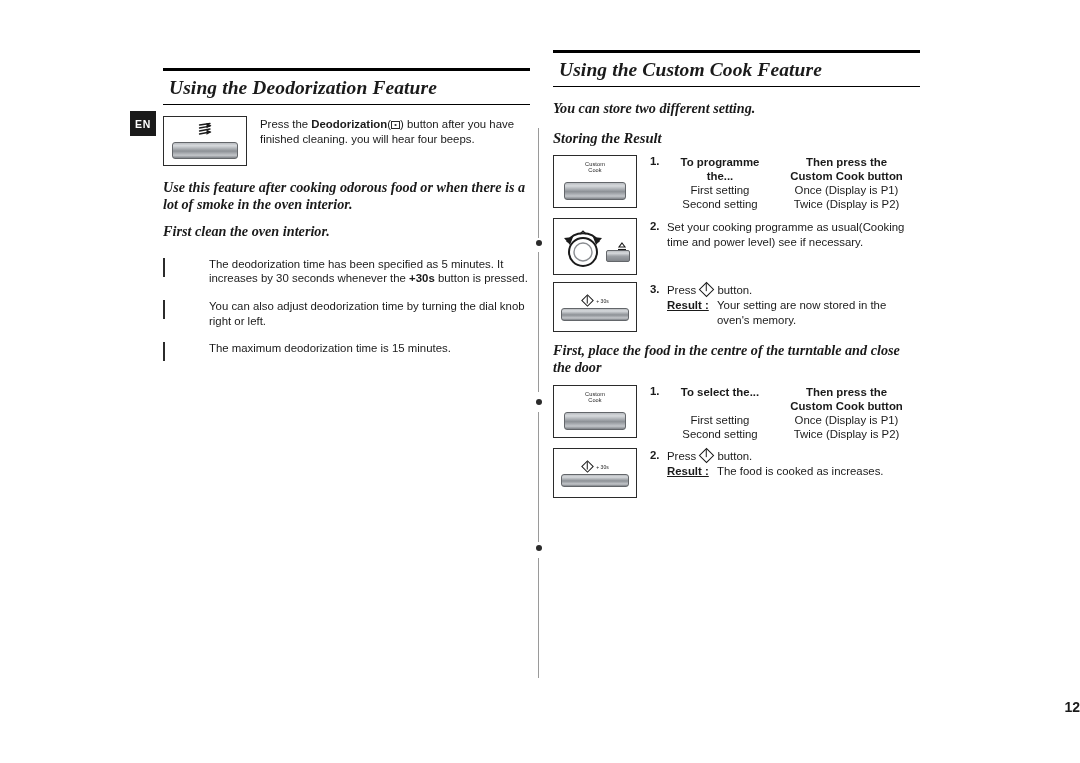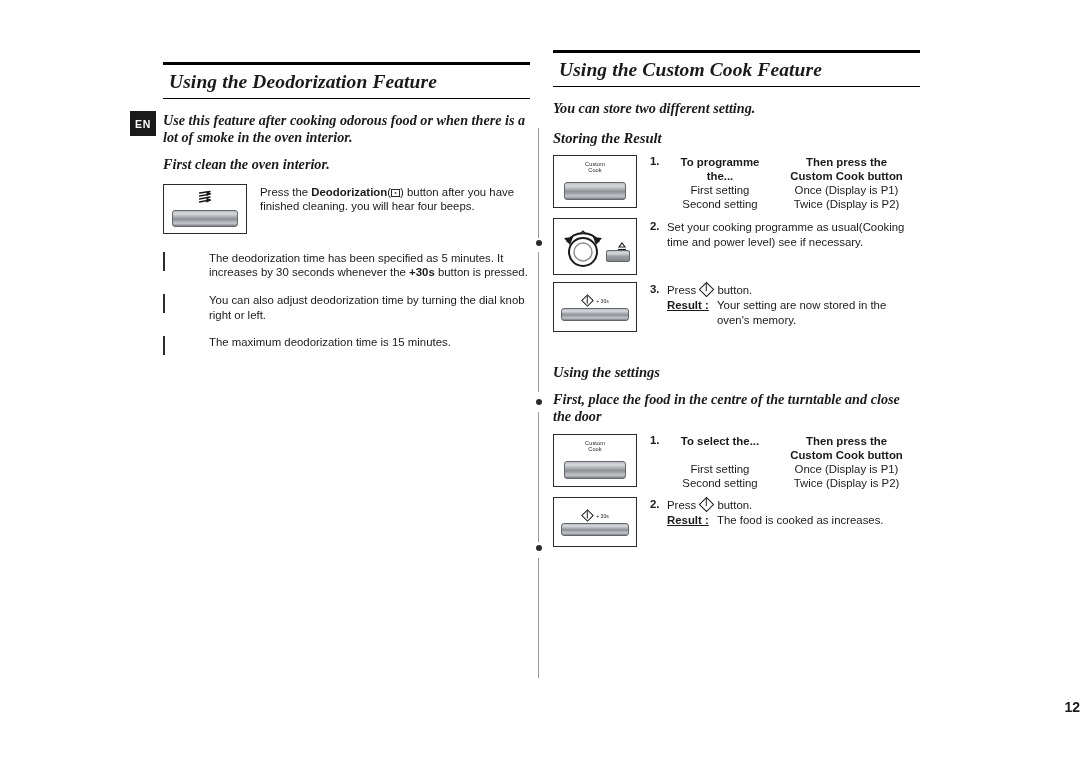--- a/index.html
+++ b/index.html
@@ -12,21 +12,21 @@
     height: 763px;
     position: relative;
     font-family: "Liberation Sans", sans-serif;
     color: #1a1a1a;
     overflow: hidden;
   }
 
   .page { position: absolute; inset: 0; }
 
   
-  .col-left  { position: absolute; left: 163px; top: 62px;  width: 367px; }
+  .col-left  { position: absolute; left: 163px; top: 68px;  width: 367px; }
   .col-right { position: absolute; left: 553px; top: 50px;  width: 367px; }
 
   
   .sec-head {
     border-top: 3px solid #000;
     border-bottom: 1.5px solid #000;
     padding: 6px 0 5px 6px;
     margin: 0;
   }
   .sec-head .t {
@@ -216,25 +216,20 @@
   <div class="divider" style="top:252px; height:140px;"></div>
   <div class="divdot" style="top:399px;"></div>
   <div class="divider" style="top:412px; height:130px;"></div>
   <div class="divdot" style="top:545px;"></div>
   <div class="divider" style="top:558px; height:120px;"></div>
 
   <div class="col-left">
 
     <div class="sec-head">
       <div class="t">Using the Deodorization Feature</div>
-    </div>
-
-    <div style="margin-top:13px;">
-      <p class="intro">Use this feature after cooking odorous food or when there is a lot of smoke in the oven interior.</p>
-      <p class="intro gap">First clean the oven interior.</p>
     </div>
 
     <div style="display:flex; align-items:flex-start; margin-top:11px;">
       <div class="illus" style="width:84px; height:50px; flex:0 0 auto;">
         <div style="position:absolute; left:50%; top:5px; transform:translateX(-50%);">
           <svg width="16" height="15" viewBox="0 0 16 15">
             <g stroke="#1a1a1a" stroke-width="1.3" fill="none" stroke-linecap="round">
               <path d="M2.5 3 L13 1.5"></path>
                 <path d="M2.5 6 L13 4.2"></path>
               <path d="M2.5 9 L13 7"></path>
@@ -244,20 +239,25 @@
             <path d="M9.5 7.5 L14.5 10.1 L9.5 12.7 Z" fill="#1a1a1a"></path>
           </svg>
         </div>
         <div class="btn-bar" style="position:absolute; left:8px; right:8px; top:25px; height:17px;"></div>
       </div>
       <div class="body-txt" style="flex:1 1 auto; margin-left:13px; padding-top:1px;">
         <span>Press the </span><b>Deodorization</b>(<span class="note-ico" style="display:inline-block; width:9px; height:8px; vertical-align:-1px; border-width:1px;"></span><span>) button after you have finished cleaning. you will hear four beeps.</span>
       </div>
     </div>
 
+    <div style="margin-top:13px;">
+      <p class="intro">Use this feature after cooking odorous food or when there is a lot of smoke in the oven interior.</p>
+      <p class="intro gap">First clean the oven interior.</p>
+    </div>
+
     <div class="note-row" style="margin-top:17px;">
       <div class="ico-wrap"><span class="note-ico"></span></div>
       <div class="note-txt body-txt"><span>The deodorization time has been specified as 5 minutes. It increases by 30 seconds whenever the </span><b>+30s</b><span> button is pressed.</span></div>
     </div>
 
     <div class="note-row">
       <div class="ico-wrap"><span class="note-ico"></span></div>
       <div class="note-txt body-txt">You can also adjust deodorization time by turning the dial knob right or left.</div>
     </div>
 
@@ -351,21 +351,20 @@
         <div class="scontent body-txt">
           <div><span>Press </span><span class="dia"></span><span> button.</span></div>
           <div style="display:flex; align-items:flex-start;">
             <span class="uline" style="width:43px; flex:0 0 auto;">Result :</span>
             <span style="flex:1 1 auto; padding-left:7px;">Your setting are now stored in the oven's memory.</span>
           </div>
         </div>
       </div>
     </div>
 
-    <p class="sub-head" style="margin-top:32px;">Using the settings</p>
     <p class="intro" style="margin-top:10px;font-style:italic;">First, place the food in the centre of the turntable and close the door</p>
 
     <div style="display:flex; align-items:flex-start; margin-top:9px;">
       <div class="illus" style="width:84px; height:53px; flex:0 0 auto; padding-top:5px;">
         <div class="illus-cap">Custom</div>
         <div class="illus-cap">Cook</div>
         <div class="btn-bar" style="position:absolute; left:10px; right:10px; top:26px; height:18px;"></div>
       </div>
       <div class="step" style="flex:1 1 auto; margin-left:13px;">
         <div class="num">1.</div>

